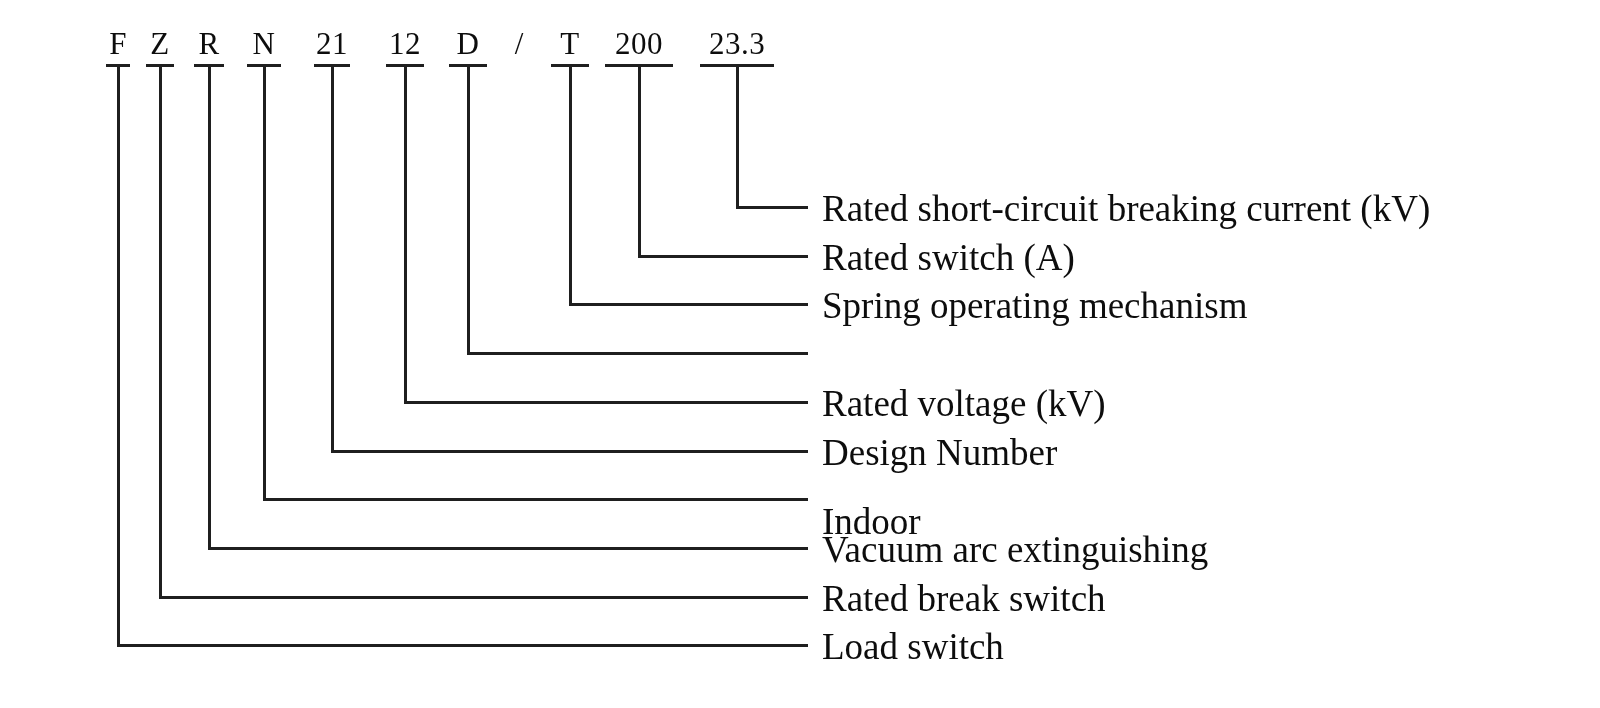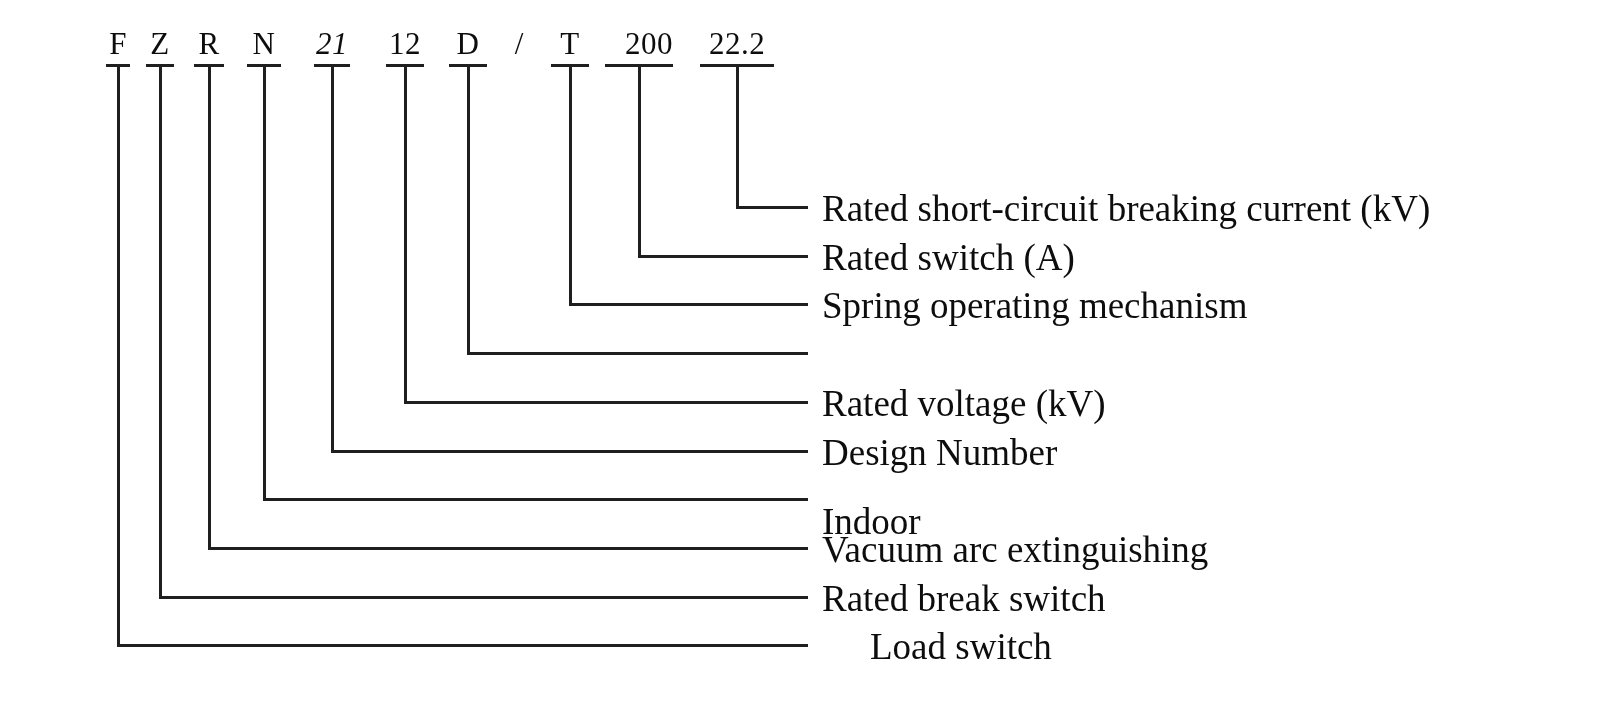--- a/index.html
+++ b/index.html
@@ -69,30 +69,30 @@
       <div class="elbow" style="left: 466.5px; top: 67px; width: 341.5px; height: 288.1px;"></div>
       <div class="elbow" style="left: 568.5px; top: 67px; width: 239.5px; height: 239.4px;"></div>
       <div class="elbow" style="left: 637.5px; top: 67px; width: 170.5px; height: 190.7px;"></div>
       <div class="elbow" style="left: 735.5px; top: 67px; width: 72.5px; height: 142px;"></div>
     </div>
   <div class="layer" id="tokens-layer">
       <div class="token" style="left: 106px; width: 24px;">F</div>
       <div class="token" style="left: 146px; width: 28px;">Z</div>
       <div class="token" style="left: 194px; width: 30px;">R</div>
       <div class="token" style="left: 247px; width: 34px;">N</div>
-      <div class="token" style="left: 314px; width: 36px; font-style: italic;">21</div>
+      <div class="token" style="left: 314px; width: 36px;">21</div>
       <div class="token" style="left: 386px; width: 38px;">12</div>
       <div class="token" style="left: 449px; width: 38px;">D</div>
       <div class="token" style="left: 551px; width: 38px;">T</div>
-      <div class="token" style="left: 605px; width: 68px; text-align: right;">200</div>
-      <div class="token" style="left: 700px; width: 74px;">22.2</div>
+      <div class="token" style="left: 605px; width: 68px;">200</div>
+      <div class="token" style="left: 700px; width: 74px;">23.3</div>
       <div class="separator" style="left: 507px; width: 24px;">/</div>
     </div>
   <div class="layer" id="labels-layer">
-      <div class="meaning" style="top: 622.3px; margin-left: 48px;">Load switch</div>
+      <div class="meaning" style="top: 622.3px;">Load switch</div>
       <div class="meaning" style="top: 573.6px;">Rated break switch</div>
       <div class="meaning" style="top: 524.9px;">Vacuum arc extinguishing</div>
       <div class="meaning" style="top: 497px;">Indoor</div>
       <div class="meaning" style="top: 378.8px;">Rated voltage (kV)</div>
       <div class="meaning" style="top: 427.5px;">Design Number</div>
       <div class="meaning" style="top: 281.4px;">Spring operating mechanism</div>
       <div class="meaning" style="top: 232.7px;">Rated switch (A)</div>
       <div class="meaning" style="top: 184px;">Rated short-circuit breaking current (kV)</div>
     </div>
 </div>

